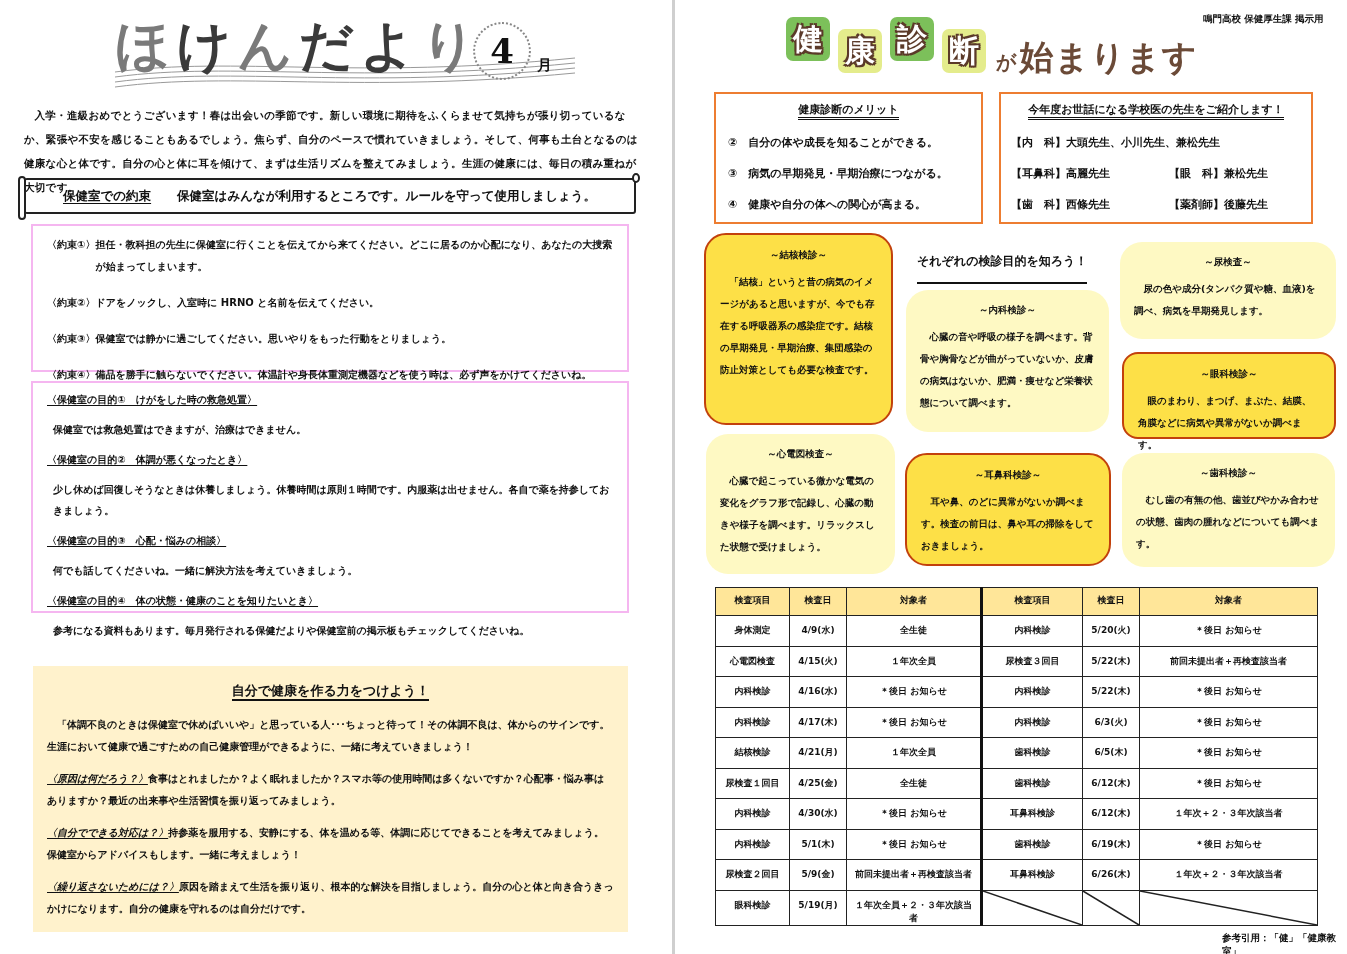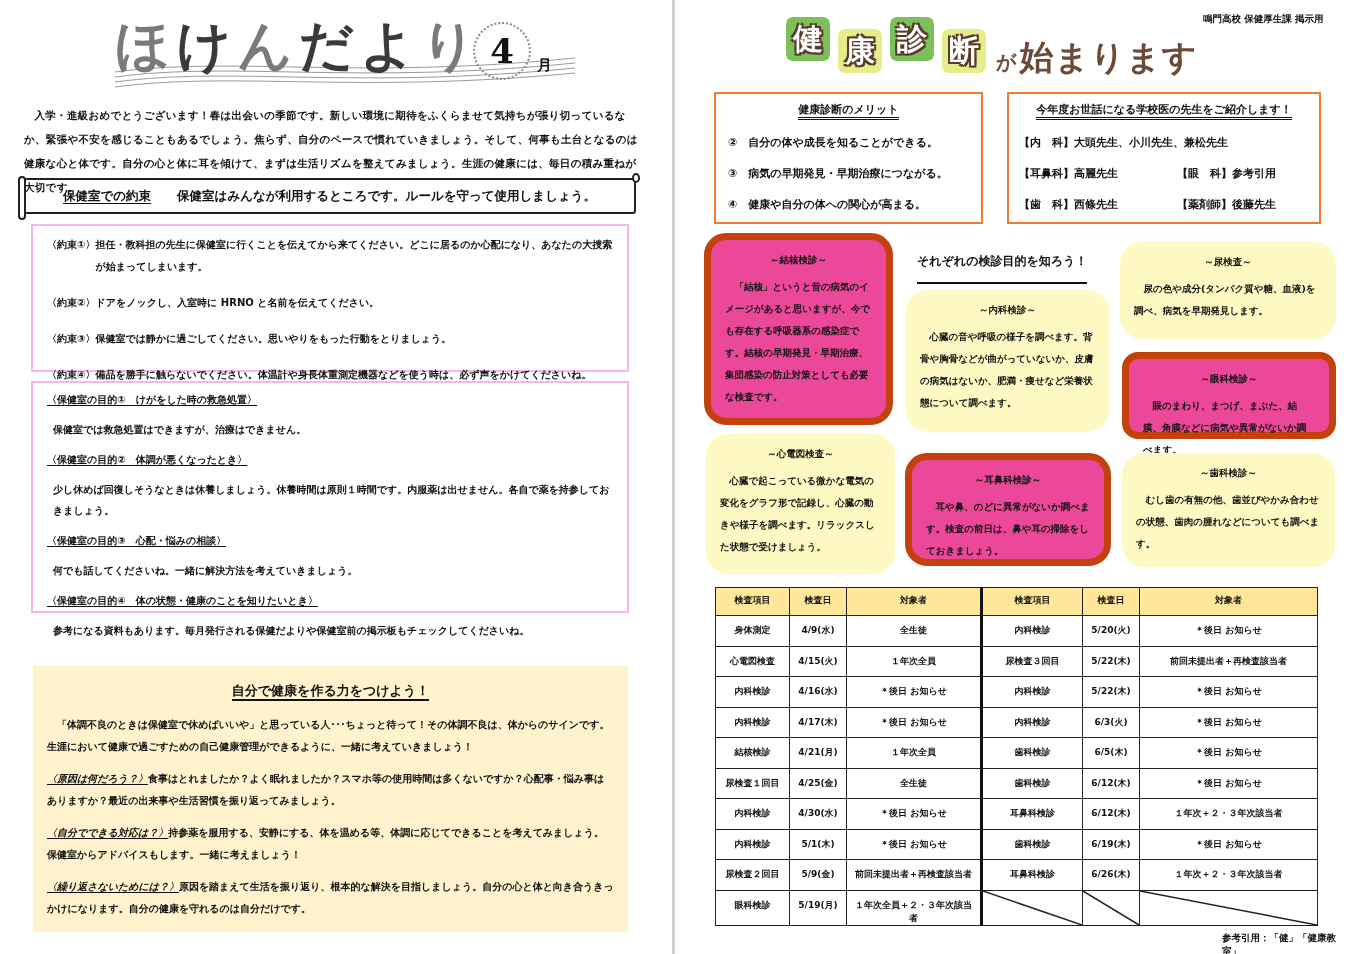--- a/index.html
+++ b/index.html
@@ -47,32 +47,32 @@
   .tile { width: 44px; height: 44px; border-radius: 7px; display: flex; align-items: center; justify-content: center;
     font-size: 30px; color: #fff; font-weight: bold; margin-right: 8px;
     text-shadow: -2px -2px 0 #5b3a29, 2px -2px 0 #5b3a29, -2px 2px 0 #5b3a29, 2px 2px 0 #5b3a29, 0 2px 0 #5b3a29, 2px 0 0 #5b3a29; }
   .tile.dk { background: #7cc05a; }
   .tile.lt { background: #e4ec8c; margin-top: 12px; }
   .hero-rest { color: #6b4a37; font-size: 34px; margin-top: 18px; margin-left: 2px; letter-spacing: 1px; }
   .hero-rest small { font-size: 20px; margin-right: 2px; }
 
   .obox { border: 2.5px solid #ed7d31; padding: 8px 10px; font-size: 11px; }
   .merit { left: 714px; top: 92px; width: 269px; height: 132px; }
-  .doctors { left: 999px; top: 92px; width: 314px; height: 132px; margin-left: 8px; }
+  .doctors { left: 999px; top: 92px; width: 314px; height: 132px; }
   .obox .oh { text-align: center; margin-bottom: 10px; }
   .obox .oh span { border-bottom: 3px double #111; padding-bottom: 1px; }
   .merit .li { line-height: 31px; padding-left: 2px; }
   .doctors .li { line-height: 31px; display: flex; }
   .doctors .li .c { width: 158px; }
 
   .sec-title { left: 917px; top: 253px; font-size: 12px; border-bottom: 2.5px solid #111; padding-bottom: 12px; }
 
   .card { position: absolute; border-radius: 22px; font-size: 9.5px; padding: 14px 14px; }
   .card.fill { background: #fef9c3; }
-  .card.line { background: #ec4899; border: 7px solid #c2410c; }
+  .card.line { background: #fde047; border: 2px solid #c2410c; }
   .card .ct { text-align: center; margin-bottom: 9px; }
   .card .cb { line-height: 22px; text-indent: 1em; }
 
   .tbl { left: 715px; top: 587px; border-collapse: collapse; font-size: 9px; }
   .tbl td, .tbl th { border: 1.5px solid #222; text-align: center; height: 30.5px; padding: 0 4px; vertical-align: top; padding-top: 8px; }
   .tbl th { background: #ffe699; height: 28px; font-weight: bold; padding-top: 6px; }
   .tbl .sep { border-right: 3.5px solid #111; }
   .tbl td.diag { position: relative; padding: 0; }
   .tbl td.diag svg { position: absolute; left: 0; top: 0; width: 100%; height: 100%; }
   .ref { left: 1222px; top: 932px; font-size: 9.5px; }
@@ -162,21 +162,21 @@
   <div class="li">④　健康や自分の体への関心が高まる。</div>
 </div>
 
 <div class="abs obox doctors">
   <div class="oh"><span>今年度お世話になる学校医の先生をご紹介します！</span></div>
   <div class="li">
       <span>【内　科】大頭先生、小川先生、兼松先生</span>
     </div>
   <div class="li">
       <span class="c">【耳鼻科】高麗先生</span>
-      <span>【眼　科】参考引用</span>
+      <span>【眼　科】兼松先生</span>
     </div>
   <div class="li">
       <span class="c">【歯　科】西條先生</span>
       <span>【薬剤師】後藤先生</span>
     </div>
 </div>
 
 <div class="abs sec-title">それぞれの検診目的を知ろう！</div>
 
 <div class="card line" style="left:704px; top:233px; width:189px; height:192px;">

